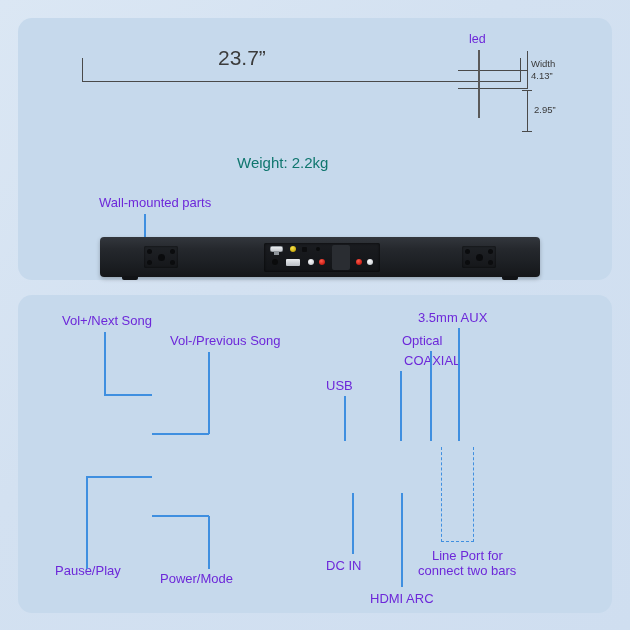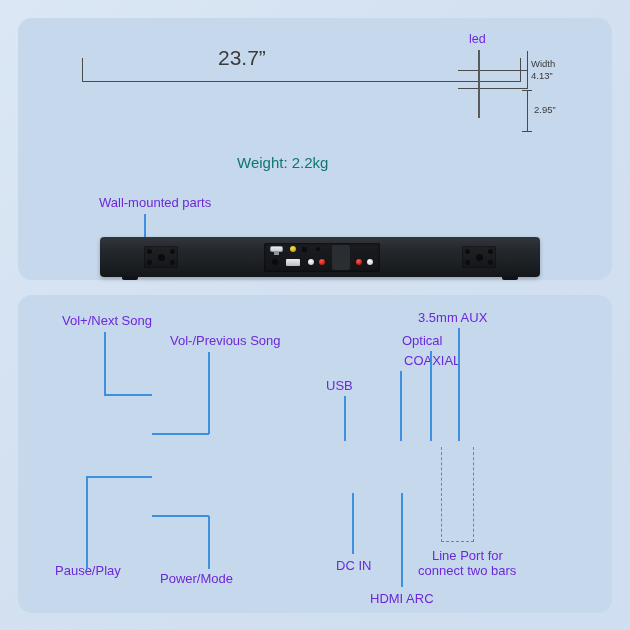--- a/index.html
+++ b/index.html
@@ -187,21 +187,21 @@
 
   <div class="lbl cap-l" style="left:354px;top:58px;margin-left:32px;">COAXIAL</div>
   <div class="leader leader-v" style="left:382px;top:76px;height:70px;"></div>
 
   <div class="lbl cap-l" style="left:384px;top:38px;text-align:center;">Optical</div>
   <div class="leader leader-v" style="left:412px;top:56px;height:90px;"></div>
 
   <div class="lbl cap-l" style="left:400px;top:15px;">3.5mm AUX</div>
   <div class="leader leader-v" style="left:440px;top:33px;height:113px;"></div>
 
-  <div class="lbl cap-l" style="left:318px;top:263px;">DC IN</div>
+  <div class="lbl cap-l" style="left:308px;top:263px;">DC IN</div>
   <div class="leader leader-v" style="left:334px;top:198px;height:61px;"></div>
 
   <div class="lbl cap-l" style="left:352px;top:296px;">HDMI ARC</div>
   <div class="leader leader-v" style="left:383px;top:198px;height:94px;"></div>
 
   <div class="lbl cap-l" style="left:414px;top:253px;">Line Port for</div>
   <div class="lbl cap-l" style="left:400px;top:268px;">connect two bars</div>
 
   <div class="dashbox" style="left:423px;top:152px;width:0;height:95px;border-style:none none none dashed;"></div>
   <div class="dashbox" style="left:455px;top:152px;width:0;height:95px;border-style:none none none dashed;"></div>

